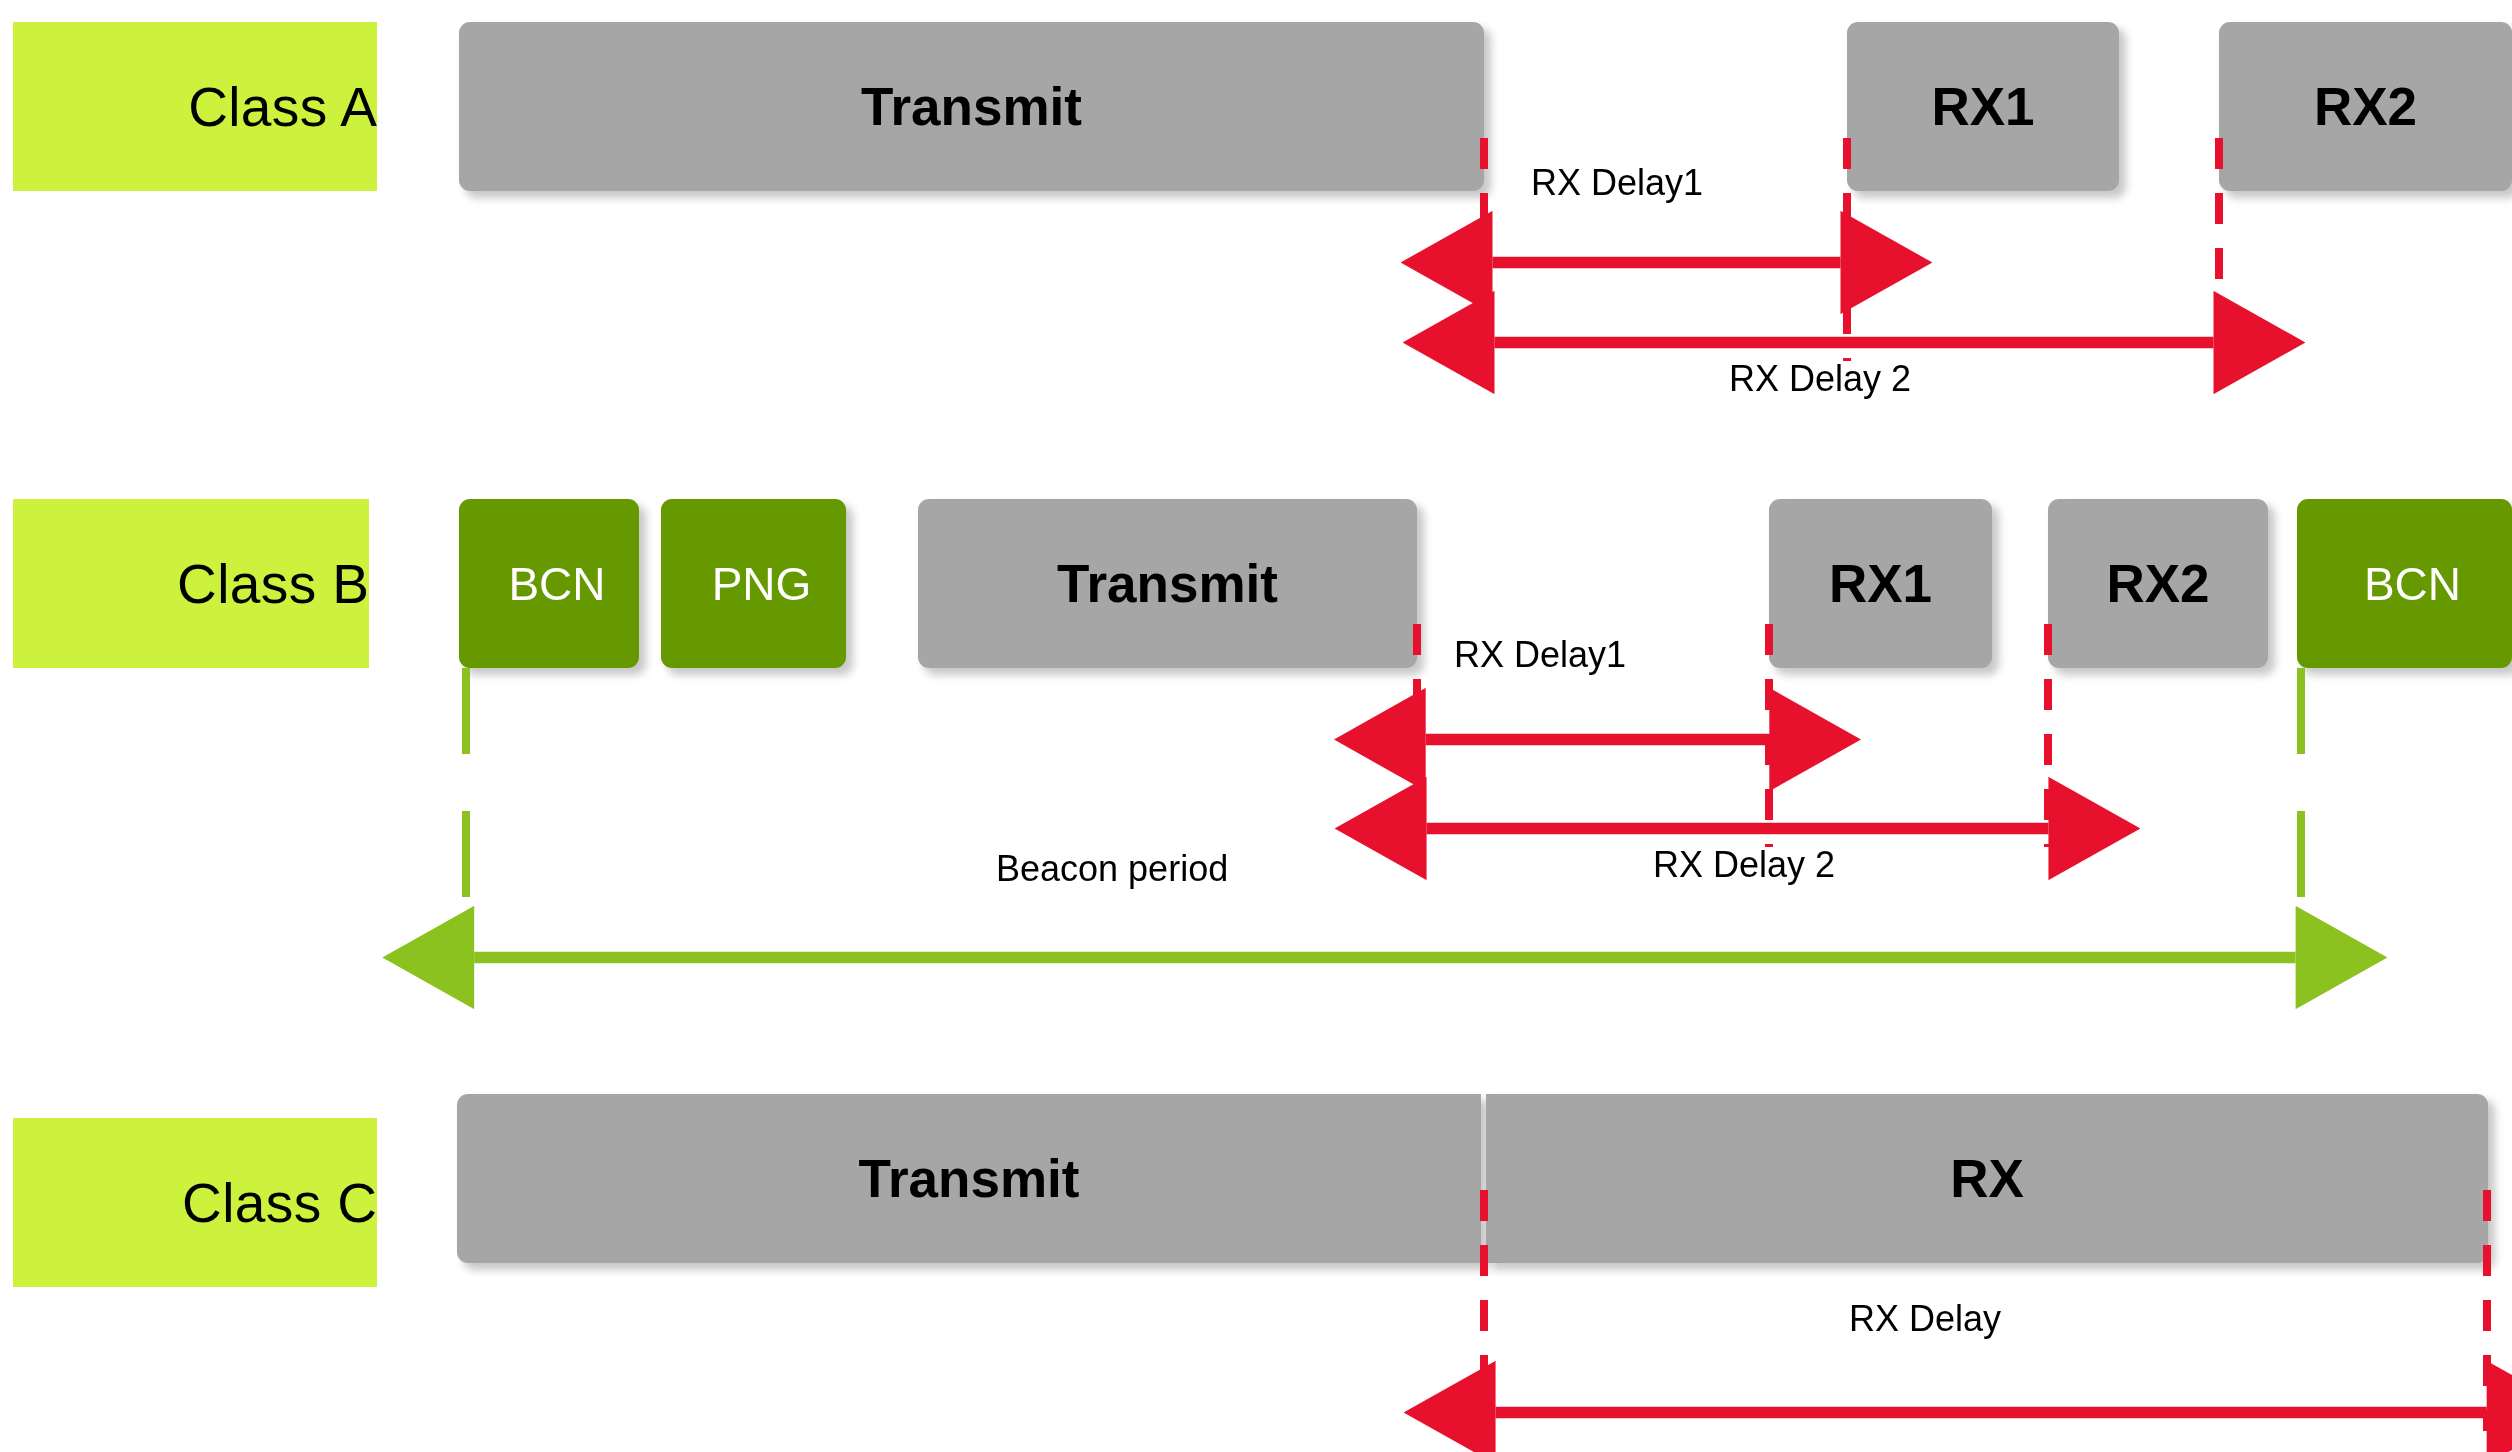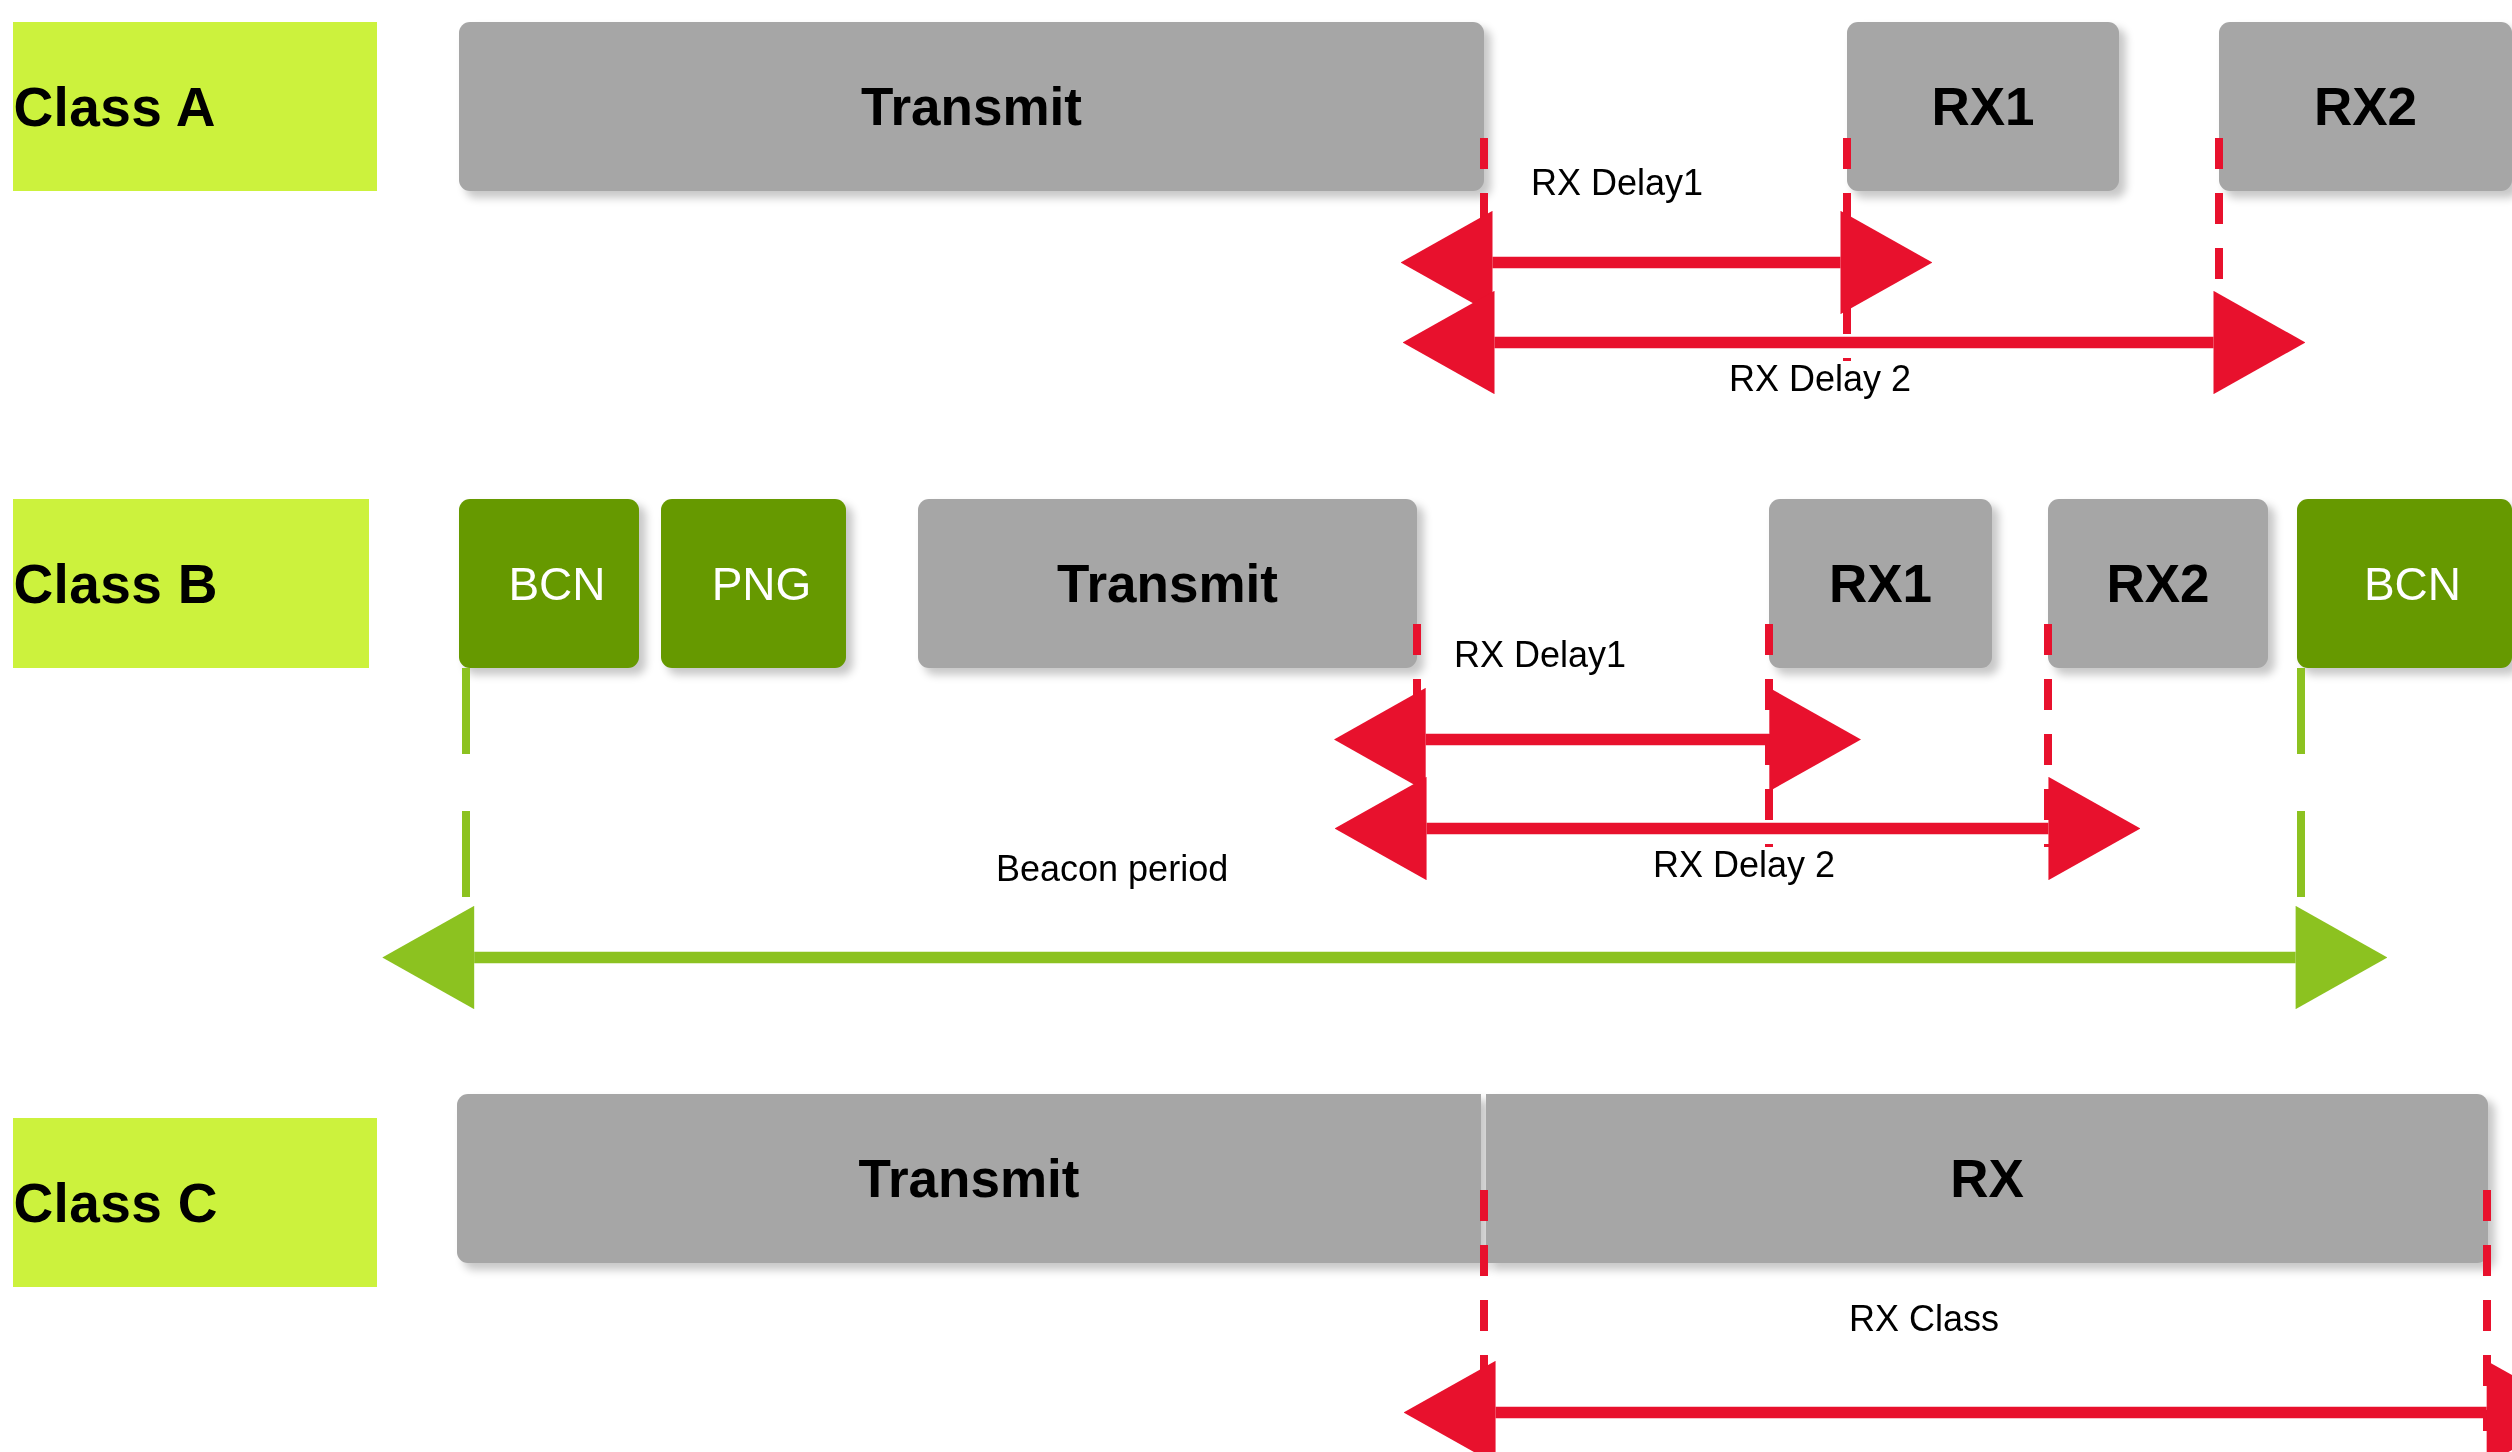--- a/index.html
+++ b/index.html
@@ -11,24 +11,24 @@
     position:relative;
     width:2512px;
     height:1453px;
     background:#ffffff;
     overflow:hidden;
   }
   
   .abs{position:absolute;box-sizing:border-box;}
 
   .class-label{
-    display:flex;align-items:center;justify-content:flex-start;
+    display:flex;align-items:center;justify-content:flex-end;
     background:#ccf23d;
     color:#000000;
-    font-weight:bold;
+    font-weight:normal;
     font-size:55px;
     letter-spacing:0.4px;
   }
 
   .slot{
     display:flex;align-items:center;justify-content:center;
     border-radius:11px;
     font-weight:bold;
     font-size:53px;
     color:#000000;
@@ -188,21 +188,21 @@
     <span>Transmit</span>
   </div>
 
   <div class="abs slot gray flat-left" style="left:1486px;top:1094px;width:1002px;height:169px;">
     <span>RX</span>
   </div>
 
   <div class="abs vline red" style="left:1480px;top:1190px;height:241px;"></div>
   <div class="abs vline red" style="left:2483px;top:1190px;height:241px;"></div>
 
-  <div class="abs note" style="left:1849px;top:1301px;">RX Class</div>
+  <div class="abs note" style="left:1849px;top:1301px;">RX Delay</div>
 
   <div class="abs arrow-wrap" style="left:1475px;top:1386px;width:1034px;height:53px;">
     <svg width="1034" height="53" viewBox="0 0 1160 60">
       <line x1="18" y1="30" x2="1140" y2="30" stroke="#e8112d" stroke-width="13" marker-start="url(#aL)" marker-end="url(#aR)"></line>
     </svg>
   </div>
 
 </div>
 
 

